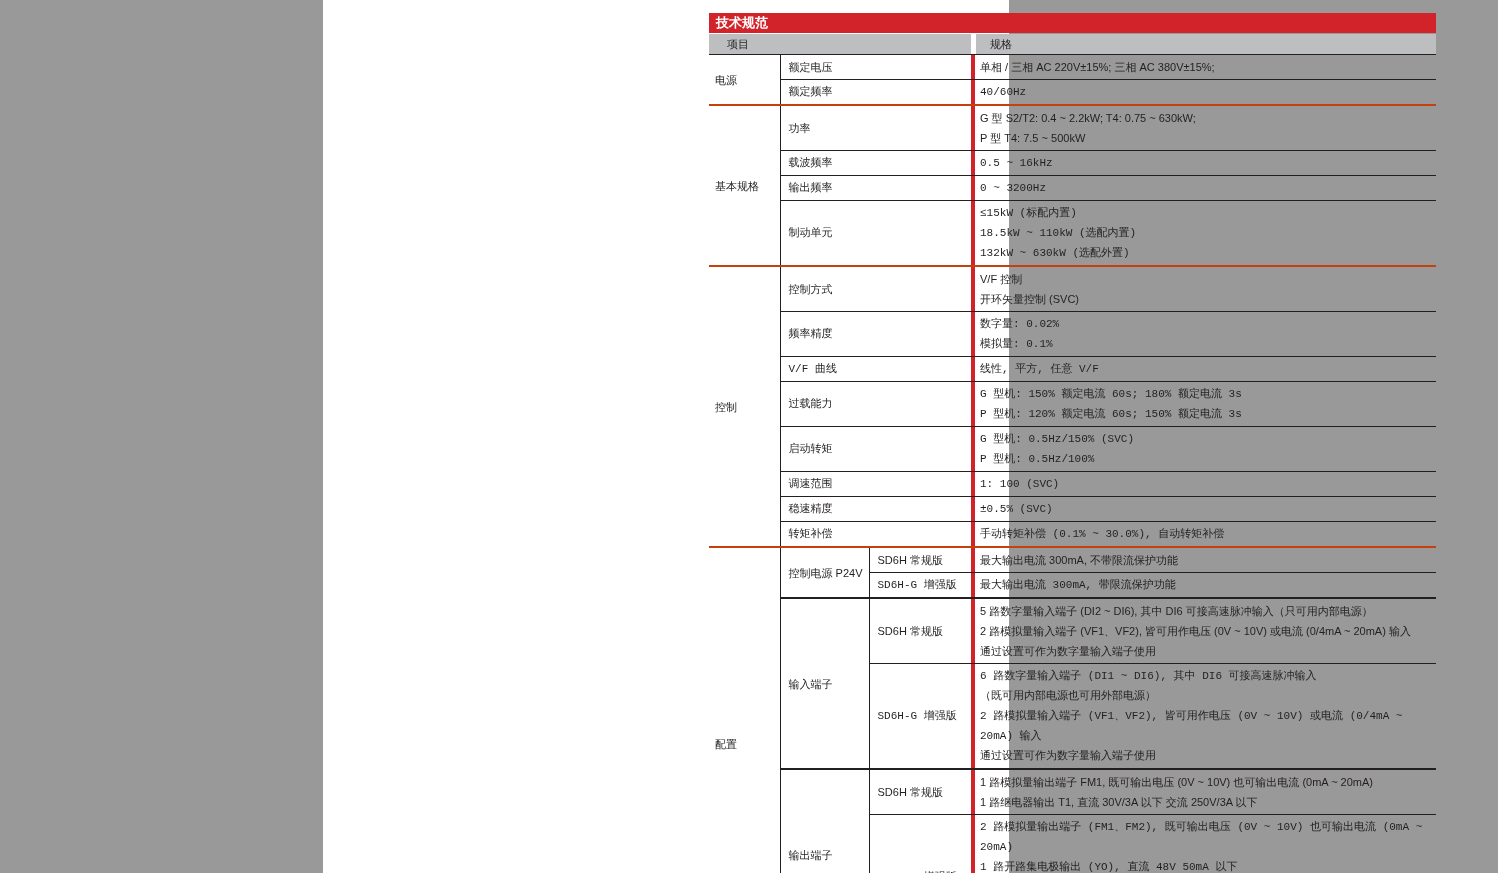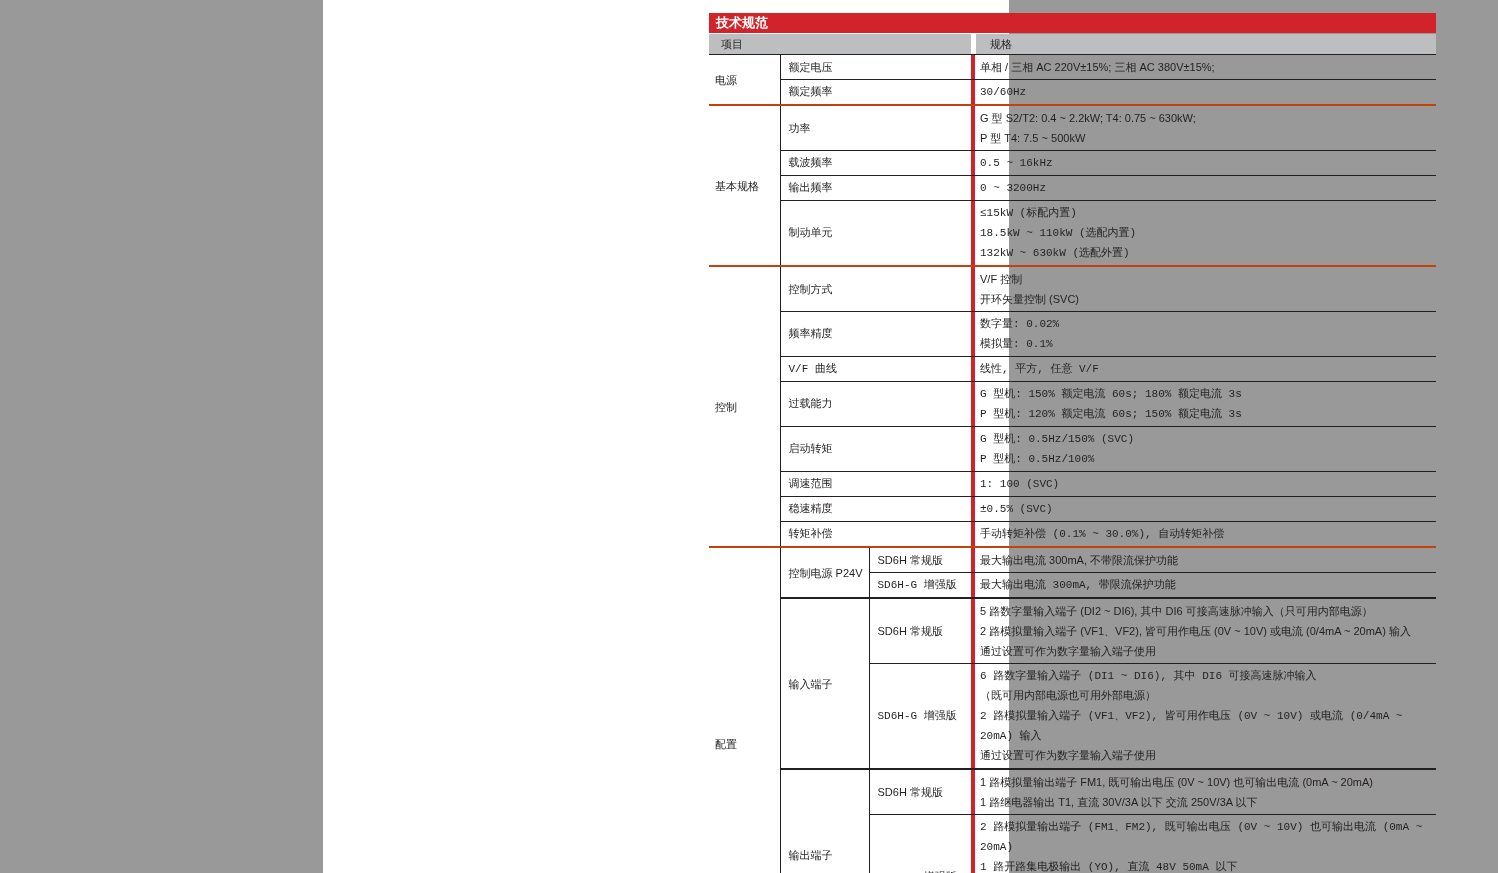--- a/index.html
+++ b/index.html
@@ -29,21 +29,21 @@
     box-sizing: border-box;
   }
   .col-header {
     display: flex;
     height: 20px; line-height: 20px;
     margin-top: 1px;
     font-size: 11px;
     border-bottom: 1px solid #231F20;
   }
   .col-header .seg { background: #BCBEC0; box-sizing: border-box; }
-  .col-item { width: 262px; padding-left: 12px; }
+  .col-item { width: 262px; padding-left: 18px; }
   .col-gap  { width: 5px; background: #ffffff; }
   .col-spec { flex: 1; padding-left: 14px; }
 
   .body { position: relative; }
   .red-line {
     position: absolute;
     left: 262px; top: 0; bottom: 0; width: 4px;
     background: #D2232A;
     z-index: 0;
   }
@@ -96,21 +96,21 @@
             <col style="width:465px">
         </colgroup>
         <tbody>
           <tr>
             <td class="g" rowspan="2">电源</td>
             <td class="iw" colspan="2">额定电压</td>
             <td class="s">单相 / 三相 AC 220V±15%; 三相 AC 380V±15%;</td>
           </tr>
           <tr class="thin">
             <td class="iw" colspan="2">额定频率</td>
-            <td class="s">30/60Hz</td>
+            <td class="s">40/60Hz</td>
           </tr>
 
           <tr class="thick">
             <td class="g" rowspan="4">基本规格</td>
             <td class="iw" colspan="2">功率</td>
             <td class="s">G 型 S2/T2: 0.4 ~ 2.2kW; T4: 0.75 ~ 630kW;
 P 型 T4: 7.5 ~ 500kW</td>
           </tr>
           <tr class="thin">
             <td class="iw" colspan="2">载波频率</td>

